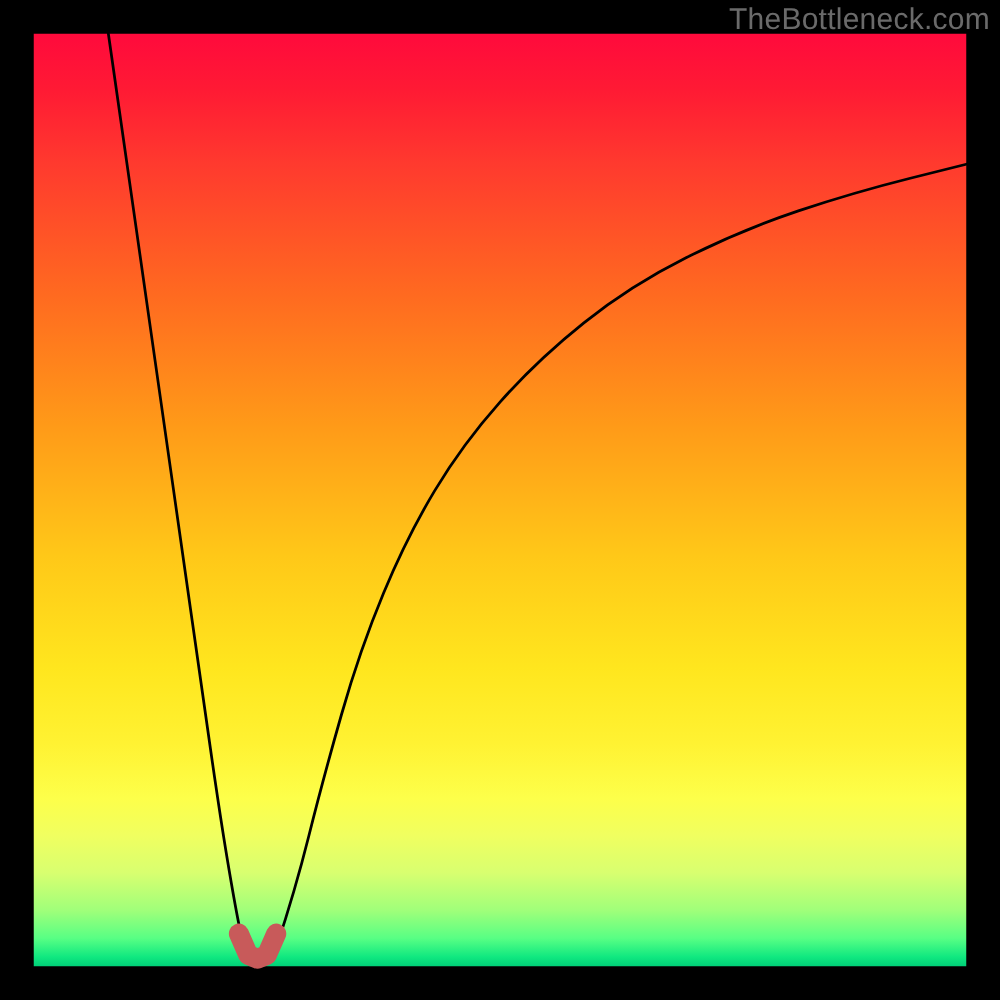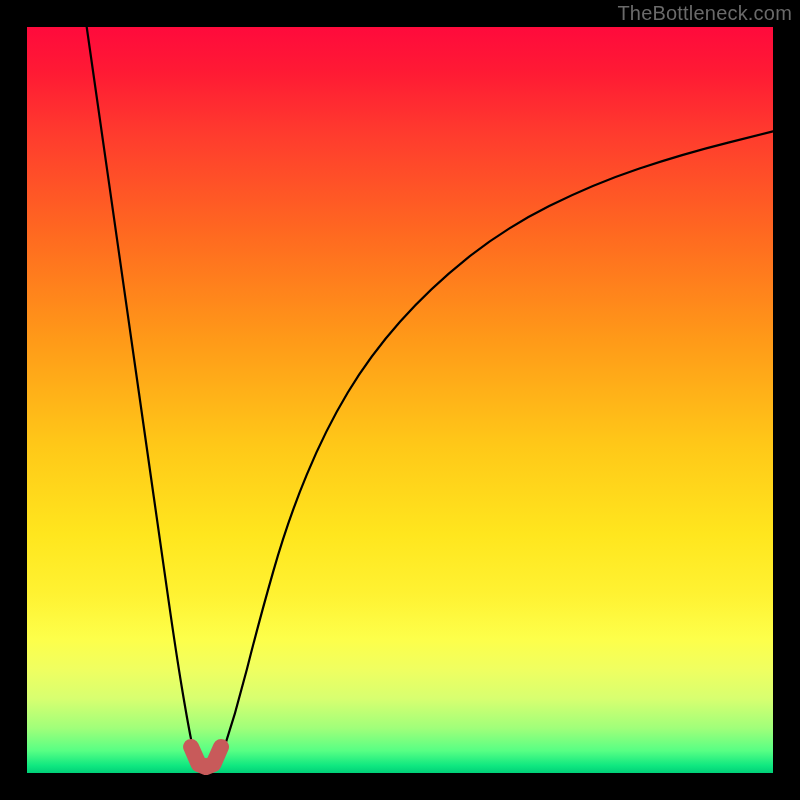--- a/index.html
+++ b/index.html
@@ -43,21 +43,21 @@
       #58ff84 97%,
       #10e880 99%,
       #00d078 100%
     );
   }
   .watermark {
     position: absolute;
     top: 2px;
     right: 8px;
     color: #6a6a6a;
-    font-size: 20px;
+    font-size: 24px;
     letter-spacing: 0.2px;
     user-select: none;
   }
   svg.curves {
     position: absolute;
     left: 0;
     top: 0;
     width: 746px;
     height: 746px;
     overflow: visible;

